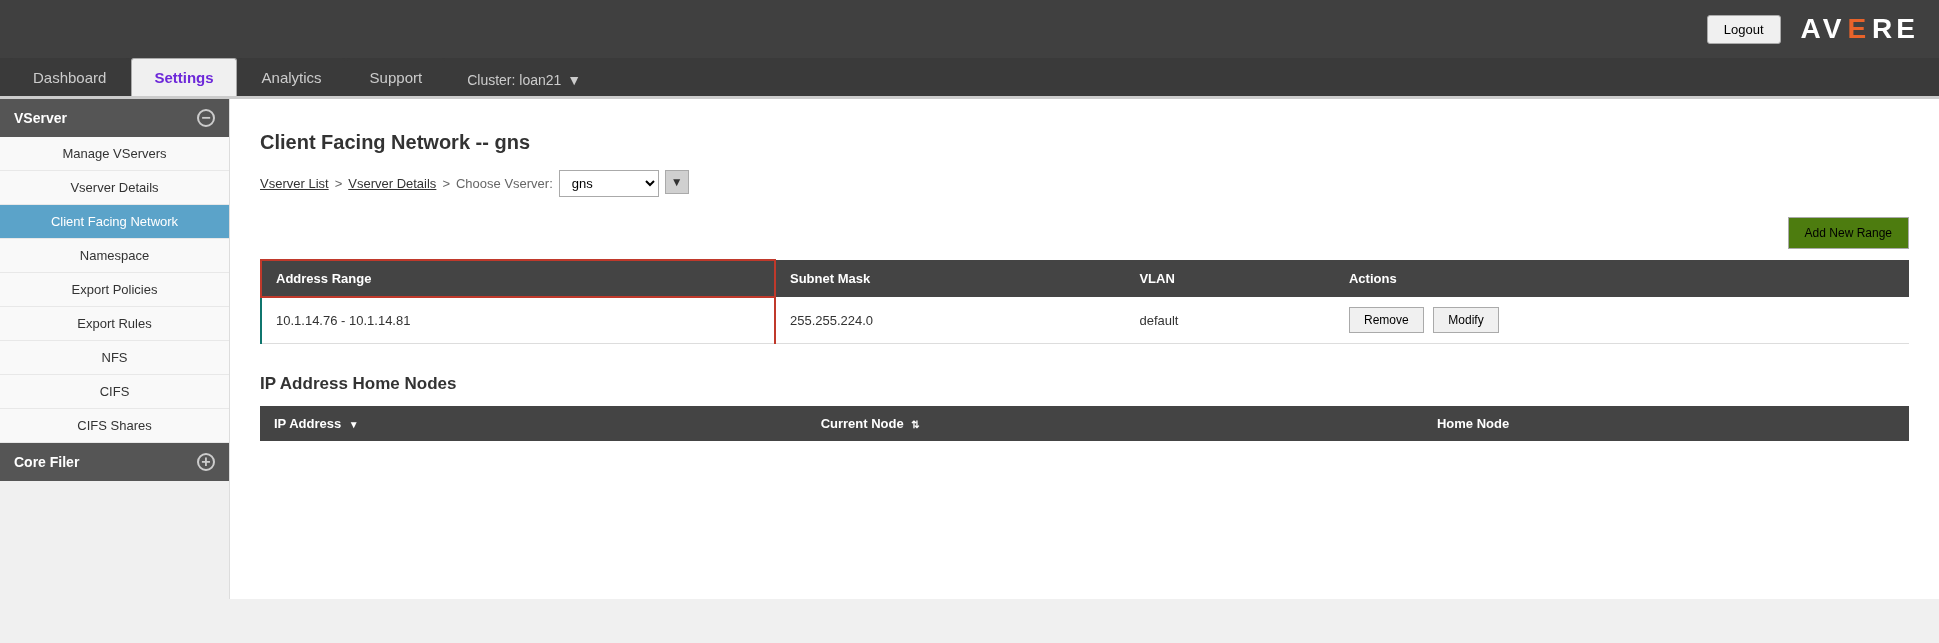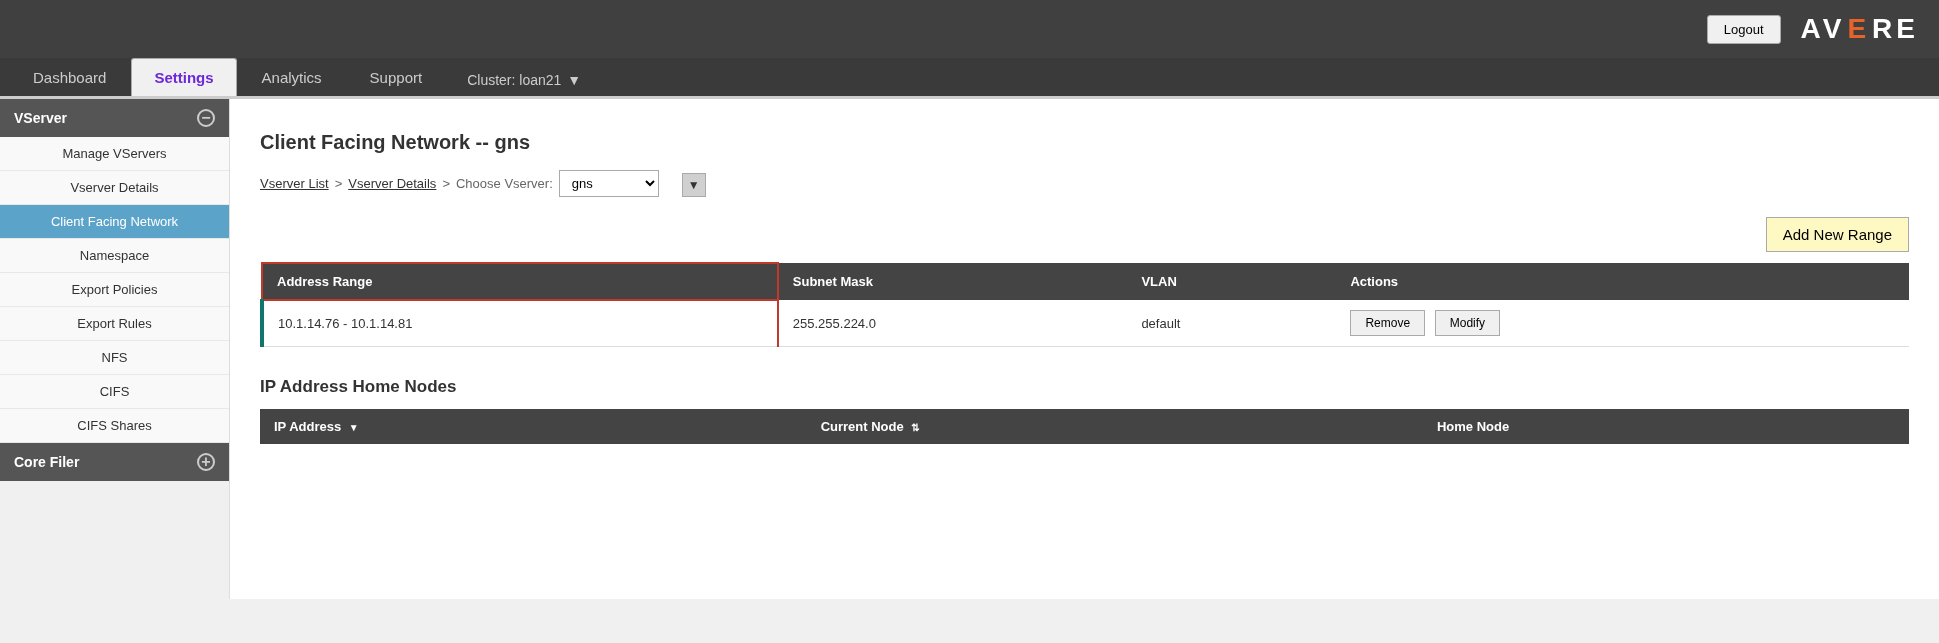--- a/index.html
+++ b/index.html
@@ -154,22 +154,22 @@
       cursor: pointer;
     }
     .breadcrumb .separator {
       color: #666;
     }
     .breadcrumb-label {
       color: #666;
     }
     .vserver-select-wrap {
       display: flex;
-      align-items: flex-end;
-      gap: 23px;
+      align-items: flex-start;
+      gap: 6px;
     }
     .vserver-select {
       padding: 4px 8px;
       border: 1px solid #aaa;
       background: #fff;
       font-size: 13px;
       min-width: 100px;
     }
     .dropdown-arrow {
       background: #d0d0d0;
@@ -178,25 +178,25 @@
       height: 24px;
       display: flex;
       align-items: center;
       justify-content: center;
       cursor: pointer;
       font-size: 12px;
     }
 
     
     .add-btn {
-      background: #fef9c3;
+      background: #4d7c0f;
       border: 1px solid #aaa;
       padding: 8px 16px;
       cursor: pointer;
-      font-size: 15px;
+      font-size: 12px;
       float: right;
       margin-bottom: 10px;
     }
 
     
     .table-wrap {
       clear: both;
       margin-bottom: 30px;
     }
     .data-table {
@@ -223,21 +223,21 @@
       padding: 5px 14px;
       cursor: pointer;
       font-size: 12px;
       margin-right: 6px;
     }
     .highlighted-th {
       border: 2px solid #c0392b;
       border-bottom: 2px solid #c0392b;
     }
     .highlighted-td {
-      border-left: 4px solid #0f766e;
+      border-left: 2px solid #0f766e;
       border-right: 2px solid #c0392b;
       border-bottom: 2px solid #c0392b;
     }
 
     
     .section-title {
       font-size: 17px;
       font-weight: bold;
       margin-bottom: 12px;
       color: #333;

